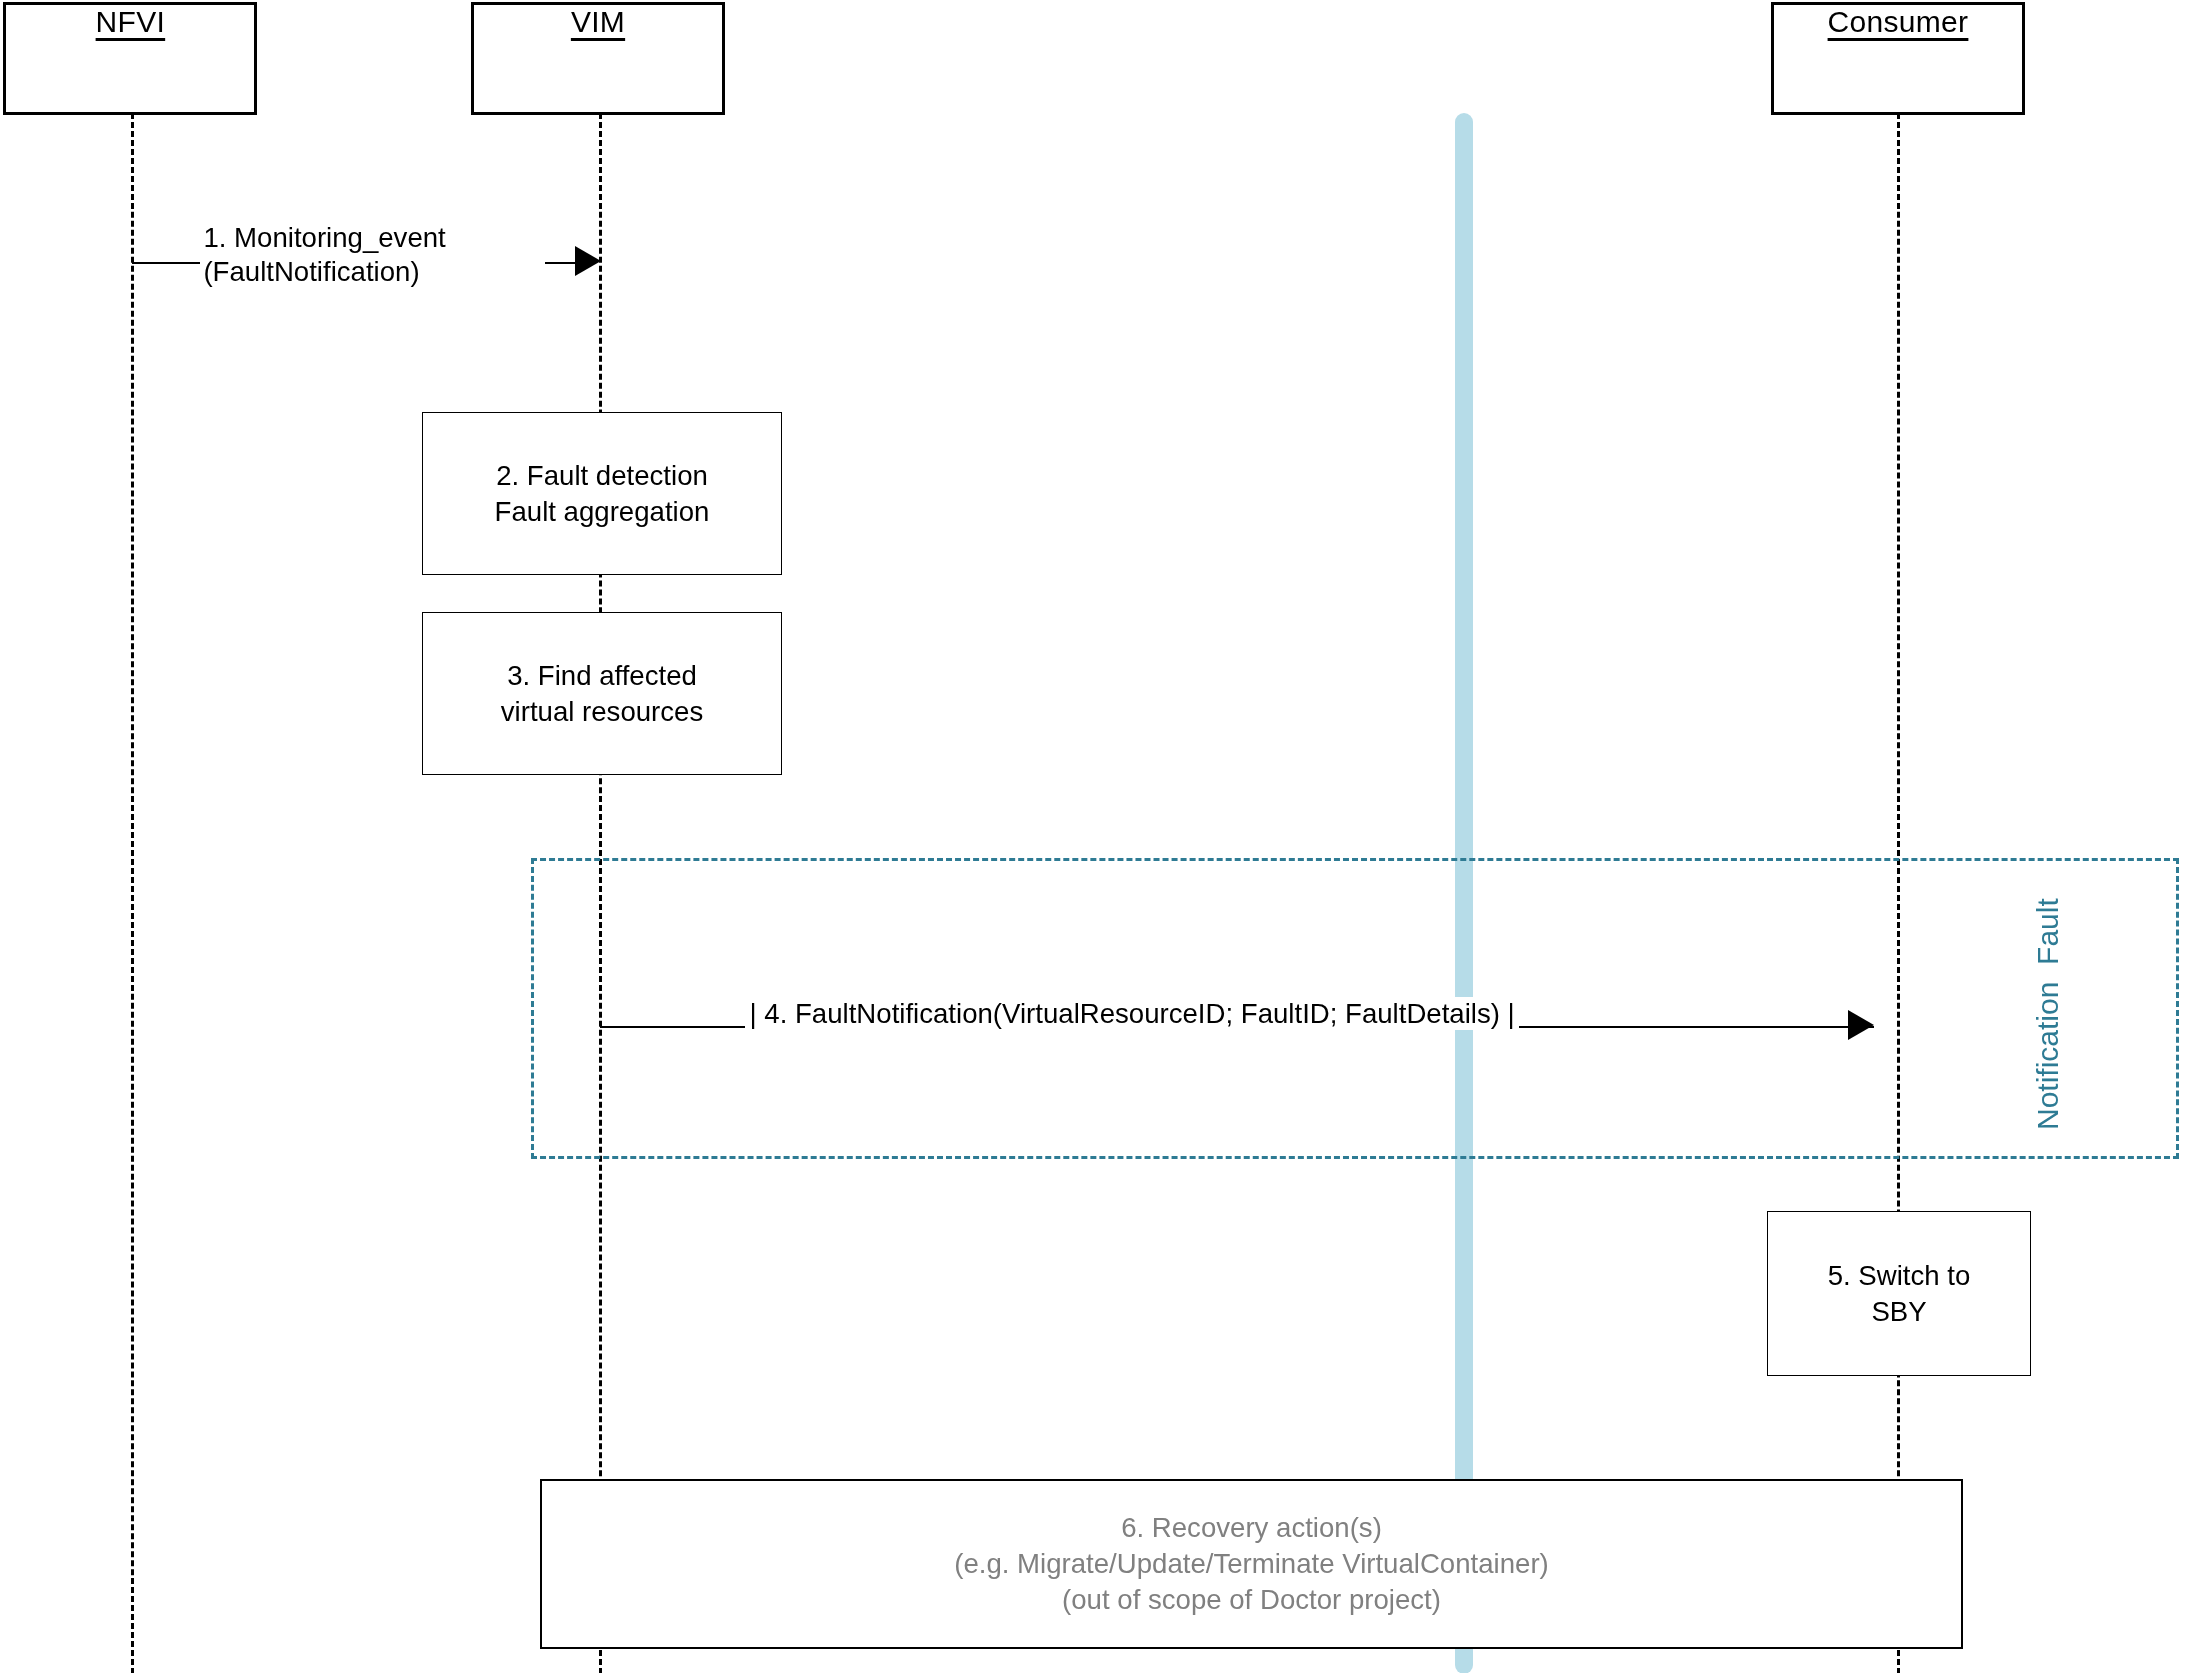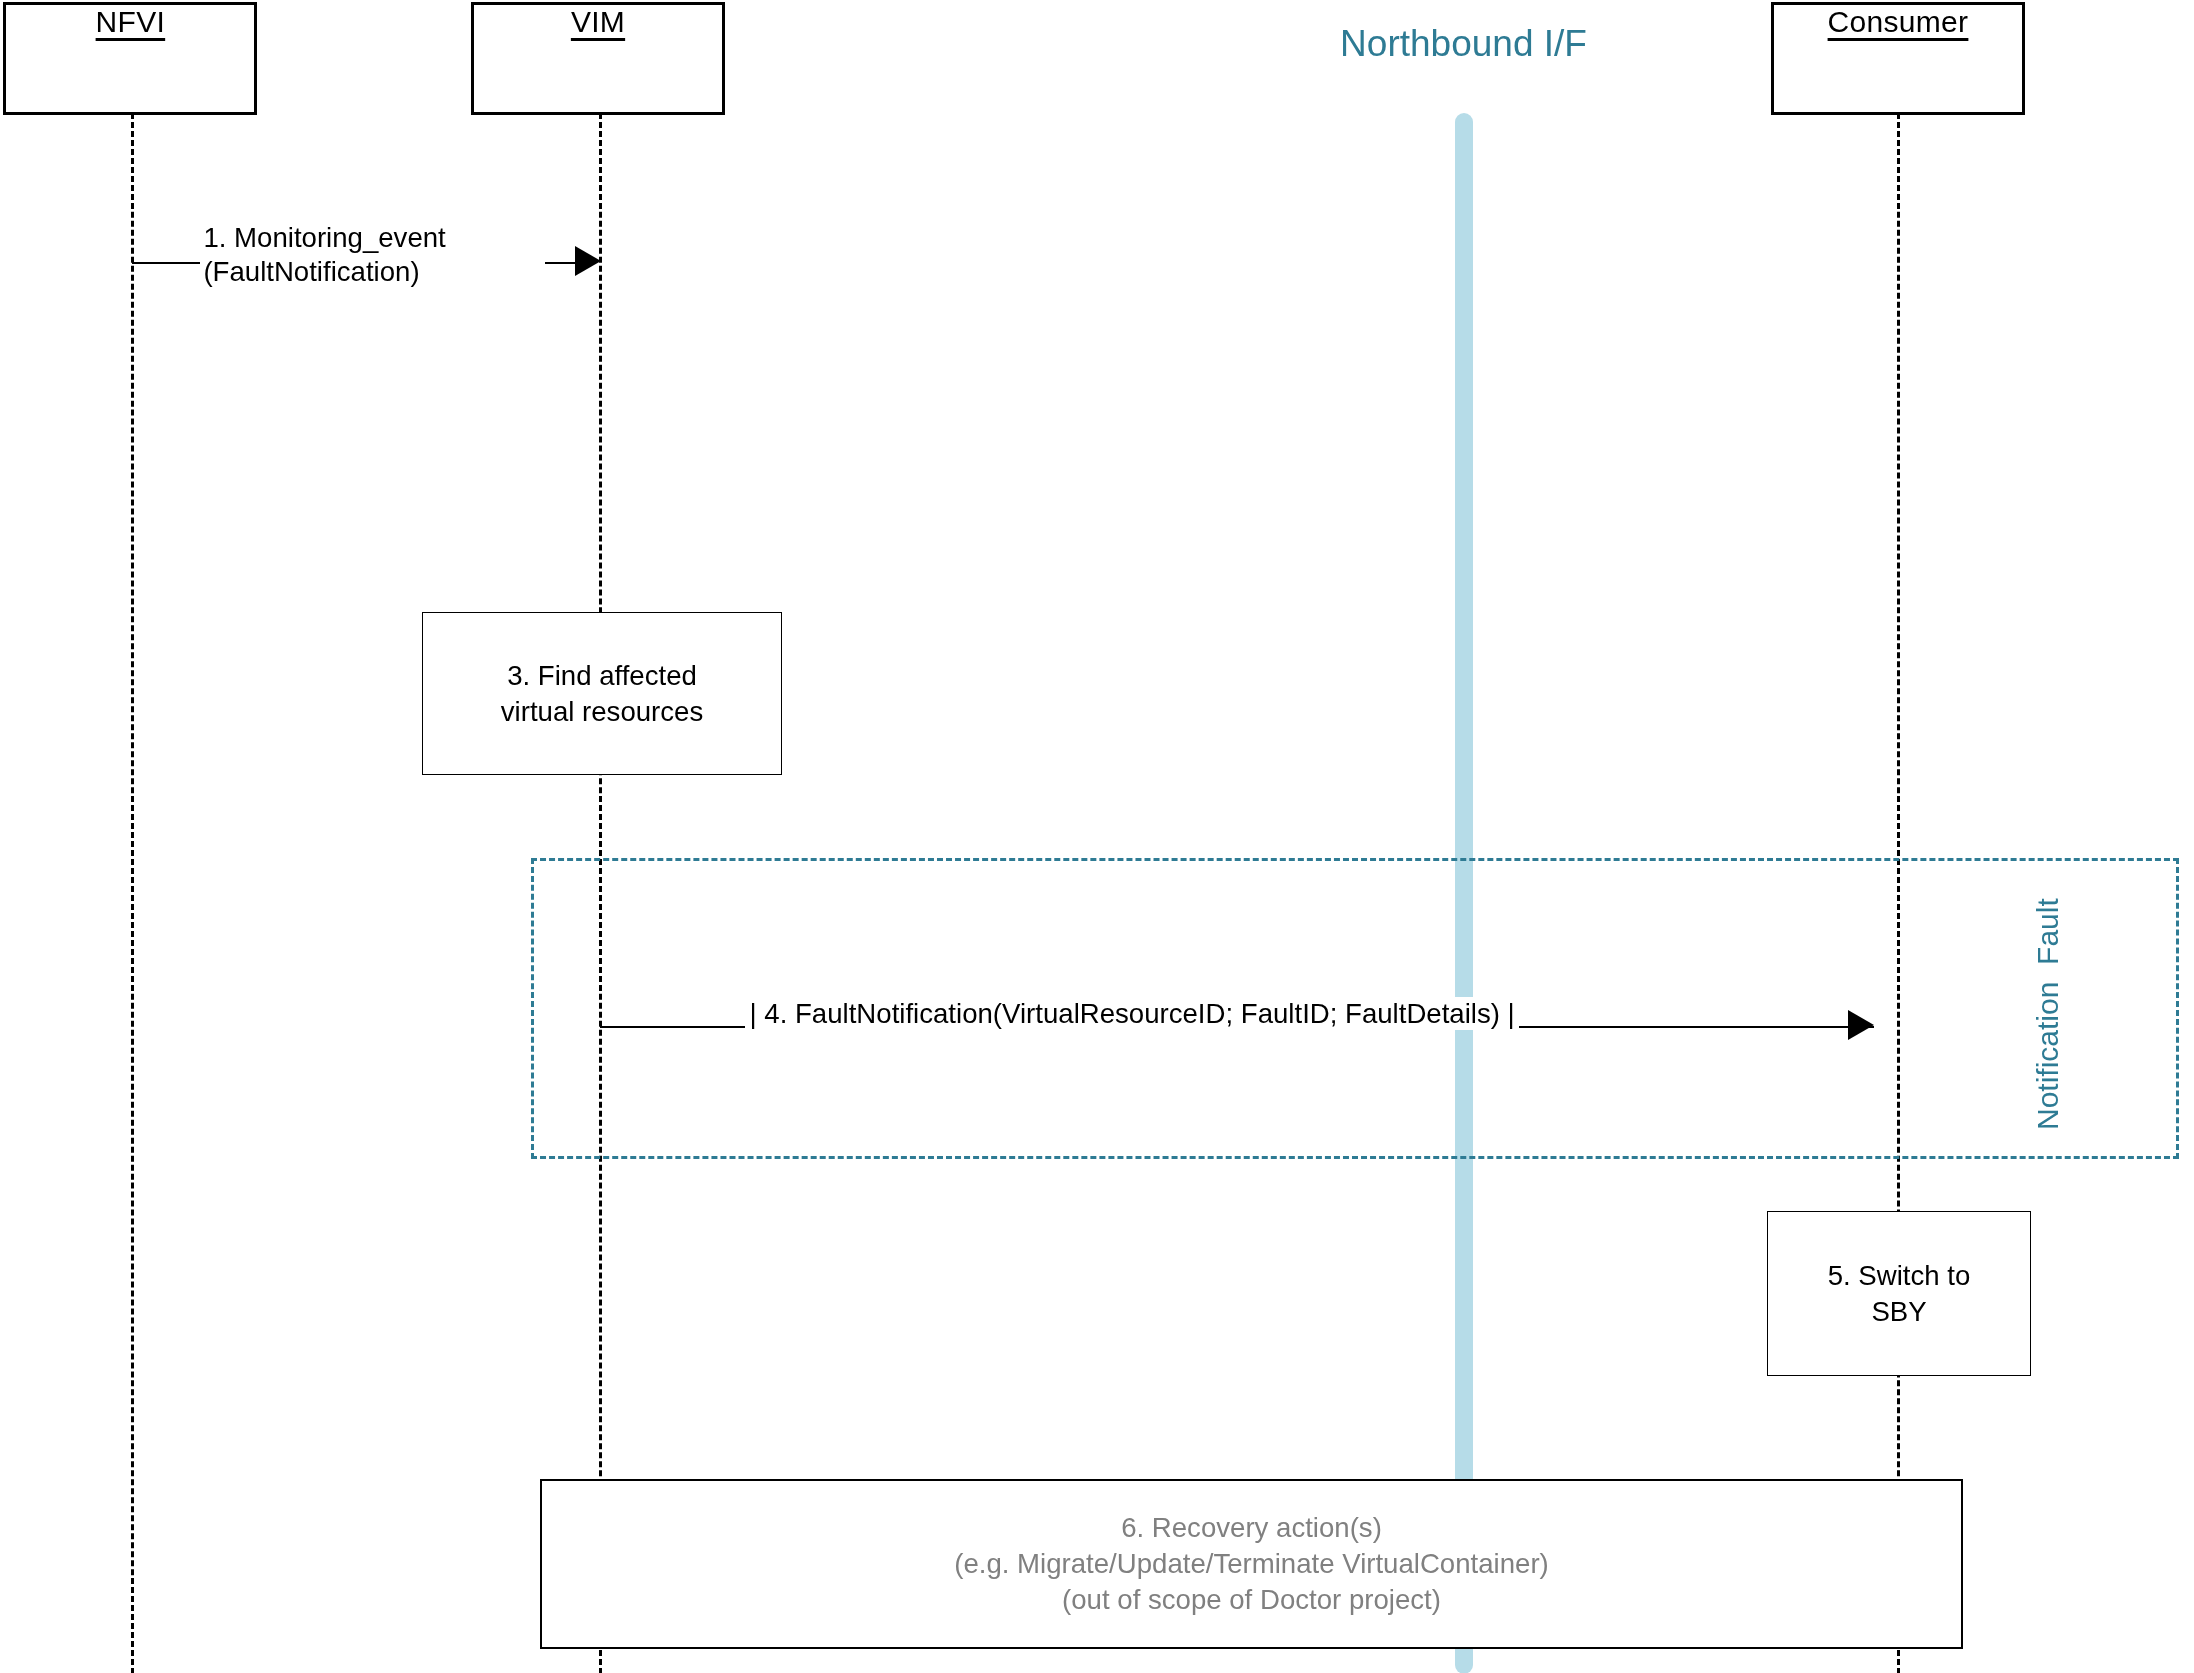--- a/index.html
+++ b/index.html
@@ -128,21 +128,20 @@
     text-align: center;
   }
 </style>
 </head>
 <body>
 
 <div id="canvas">
 
   <div class="nb-bar" style="left:1455px; top:113px; width:18px; height:1561px;"></div>
 
-  <div class="nb-title" style="left:1260px; top:22.5px; width:407px;">Northbound I/F</div>
 
   <div class="lifeline" style="left:131px; top:113px; height:1561px;"></div>
   <div class="lifeline" style="left:599px; top:113px; height:1561px;"></div>
   <div class="lifeline" style="left:1897px; top:113px; height:1561px;"></div>
 
   <div class="participant" style="left:3.4px; top:1.7px; width:254px; height:113px;">
     <span class="participant-label">NFVI</span>
   </div>
 
   <div class="participant" style="left:1771px; top:1.7px; width:254px; height:113px;">
@@ -153,20 +152,24 @@
     <span class="participant-label">VIM</span>
   </div>
 
   <div class="msg-line" style="left:132px; top:262px; width:444px;"></div>
   <div class="arrow-head" style="left:575px; top:246px;"></div>
   <div class="msg-label" style="left:200px; top:221px; width:338px;">
     <div>1. Monitoring_event</div>
     <div>(FaultNotification)</div>
   </div>
 
+  <div class="action-box" style="left:422px; top:412px; width:360px; height:163px;">
+    <div class="action-line">2. Fault detection</div>
+    <div class="action-line">Fault aggregation</div>
+  </div>
 
   <div class="action-box" style="left:422px; top:612px; width:360px; height:163px;text-align:center;">
     <div class="action-line">3. Find affected</div>
     <div class="action-line">virtual resources</div>
   </div>
 
   <div class="frame" style="left:531px; top:858px; width:1648px; height:301px;"></div>
 
   <div class="frame-label" style="left:2029px; top:896px; width:90px; height:236px; transform: rotate(180deg);">
     <span>Notification</span>

